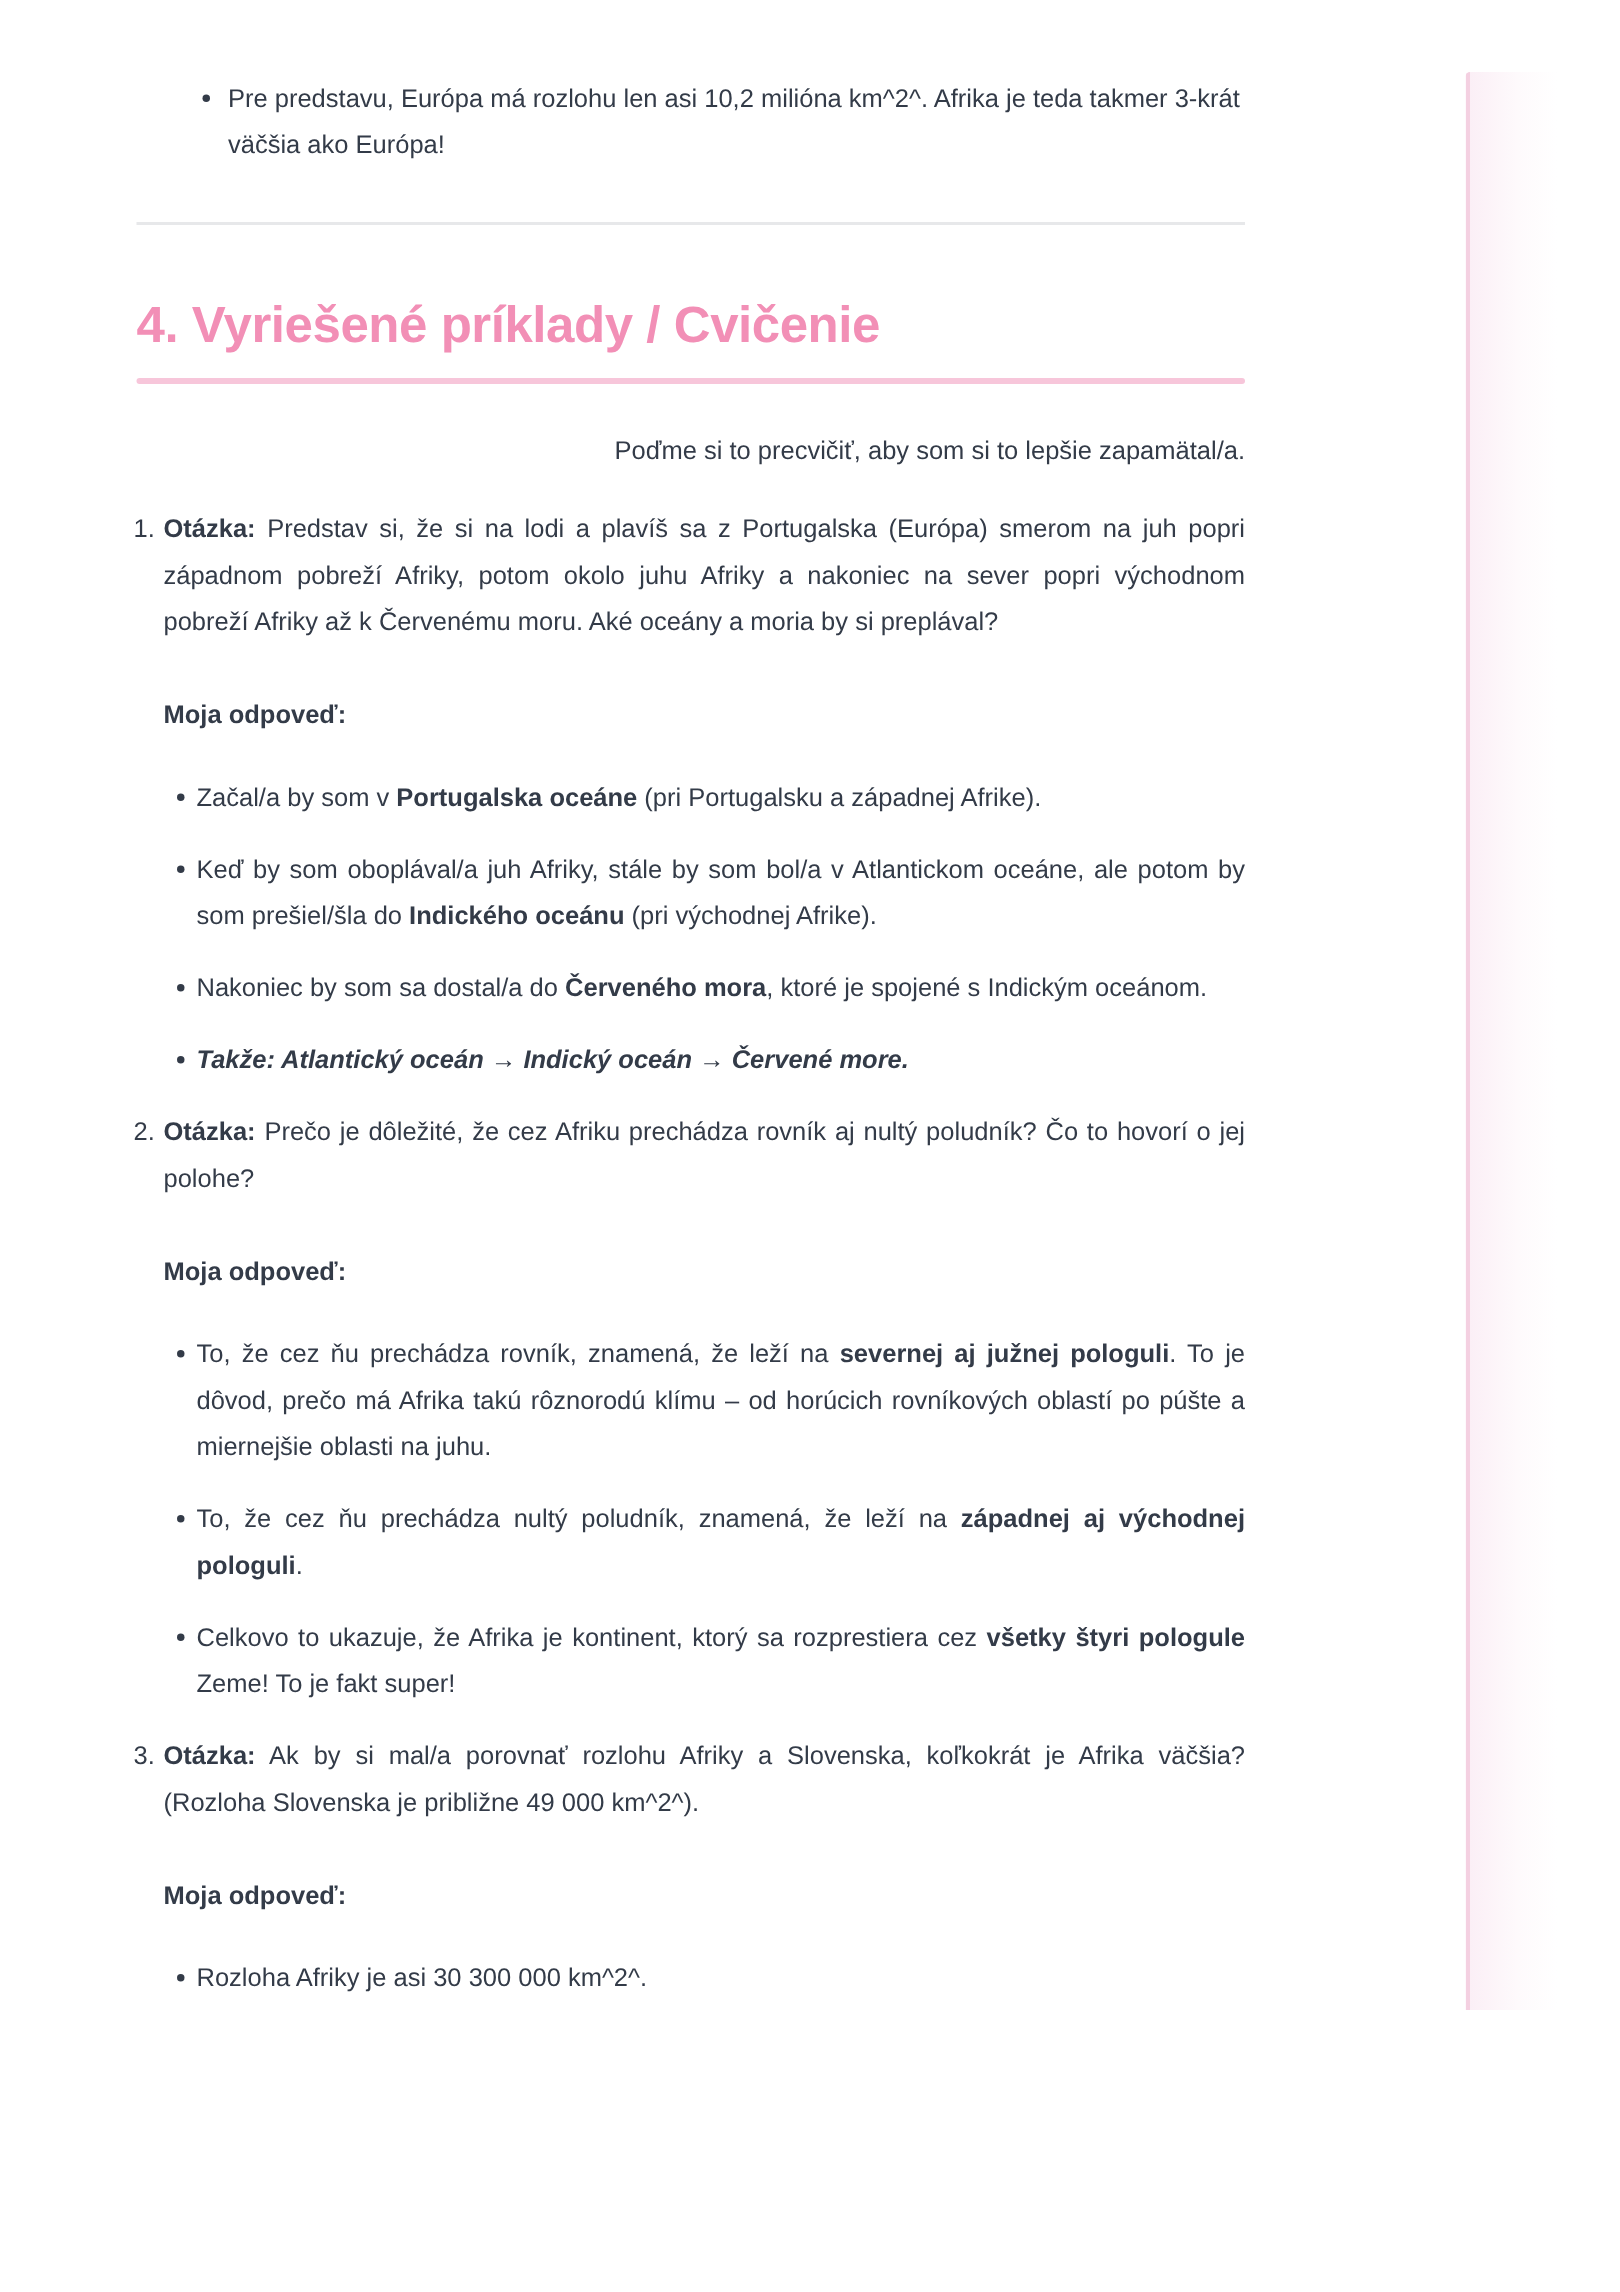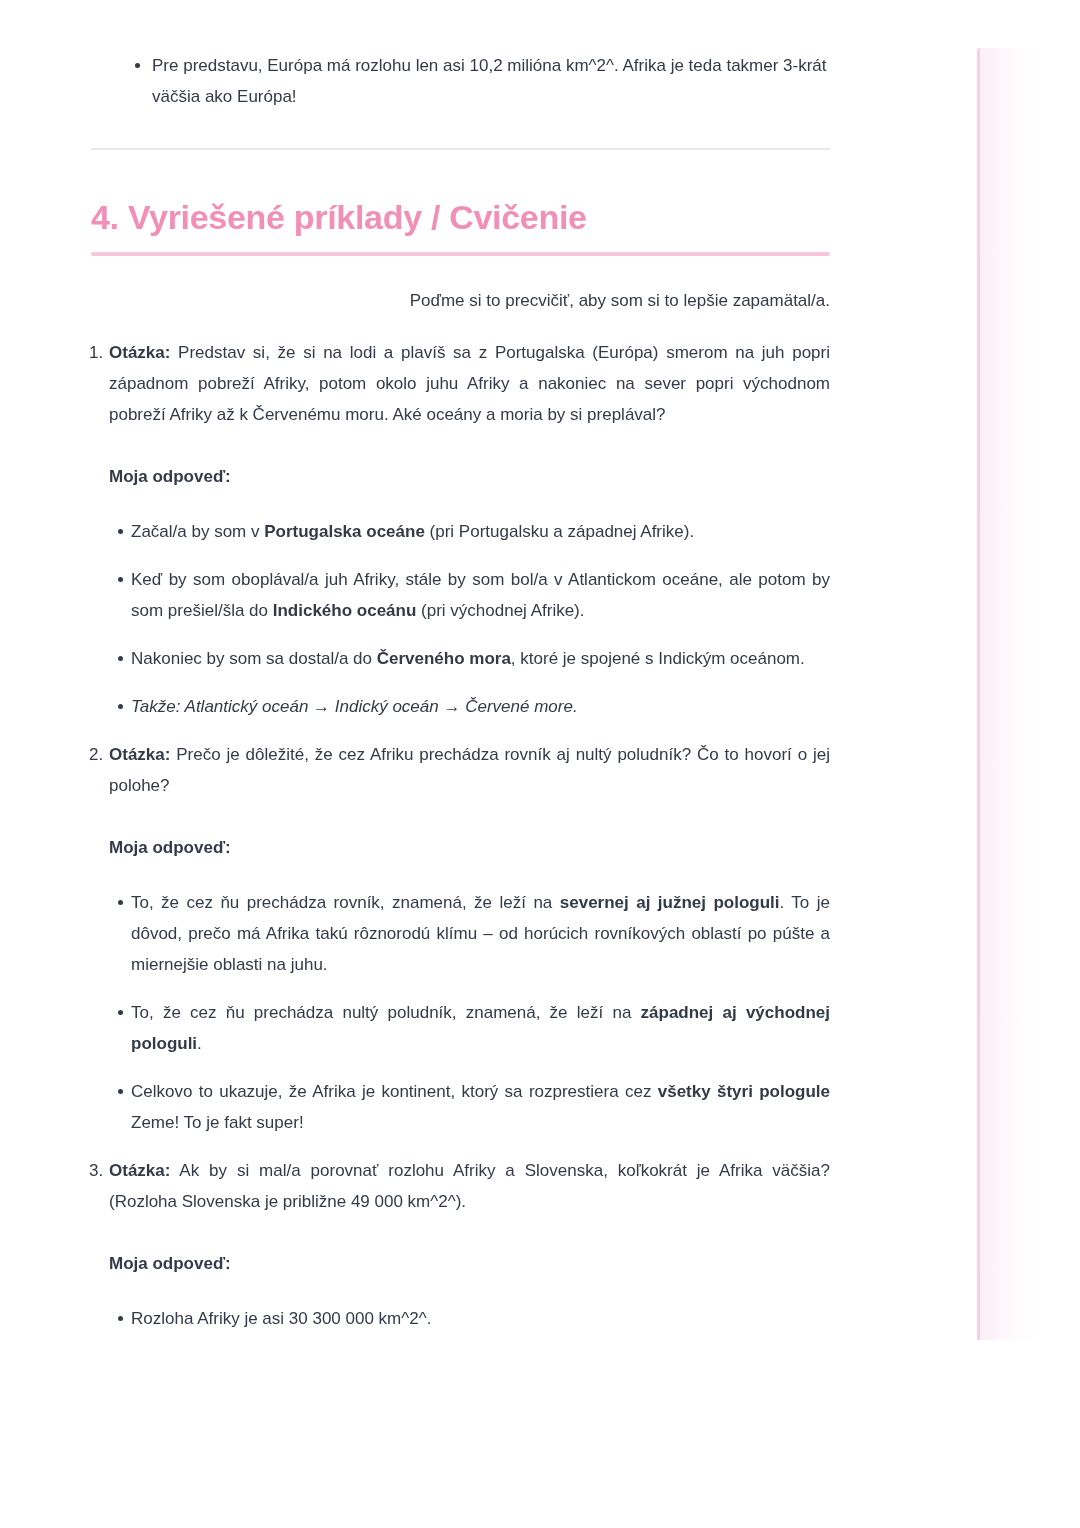--- a/index.html
+++ b/index.html
@@ -166,21 +166,21 @@
     <ol class="questions">
 
       <li>
         <span class="q-num">1.</span>
         <p class="q-text rich"><span style="font-weight: 700;">Otázka:</span><span> Predstav si, že si na lodi a plavíš sa z Portugalska (Európa) smerom na juh popri západnom pobreží Afriky, potom okolo juhu Afriky a nakoniec na sever popri východnom pobreží Afriky až k Červenému moru. Aké oceány a moria by si preplával?</span></p>
         <p class="answer-label">Moja odpoveď:</p>
         <ul class="sub">
           <li><span class="rich"><span>Začal/a by som v </span><span style="font-weight: 700;">Portugalska oceáne</span><span> (pri Portugalsku a západnej Afrike).</span></span></li>
           <li><span class="rich"><span>Keď by som oboplával/a juh Afriky, stále by som bol/a v Atlantickom oceáne, ale potom by som prešiel/šla do </span><span style="font-weight: 700;">Indického oceánu</span><span> (pri východnej Afrike).</span></span></li>
           <li><span class="rich"><span>Nakoniec by som sa dostal/a do </span><span style="font-weight: 700;">Červeného mora</span><span>, ktoré je spojené s Indickým oceánom.</span></span></li>
-          <li><span class="rich"><span style="font-style: italic;">Takže: Atlantický oceán → Indický oceán → Červené more.</span></span></li>
+          <li><span class="rich"><span style="font-style: italic; font-weight: bold;">Takže: Atlantický oceán → Indický oceán → Červené more.</span></span></li>
         </ul>
       </li>
 
       <li>
         <span class="q-num">2.</span>
         <p class="q-text rich"><span style="font-weight: 700;">Otázka:</span><span> Prečo je dôležité, že cez Afriku prechádza rovník aj nultý poludník? Čo to hovorí o jej polohe?</span></p>
         <p class="answer-label">Moja odpoveď:</p>
         <ul class="sub">
           <li><span class="rich"><span>To, že cez ňu prechádza rovník, znamená, že leží na </span><span style="font-weight: 700;">severnej aj južnej pologuli</span><span>. To je dôvod, prečo má Afrika takú rôznorodú klímu – od horúcich rovníkových oblastí po púšte a miernejšie oblasti na juhu.</span></span></li>
           <li><span class="rich"><span>To, že cez ňu prechádza nultý poludník, znamená, že leží na </span><span style="font-weight: 700;">západnej aj východnej pologuli</span><span>.</span></span></li>

